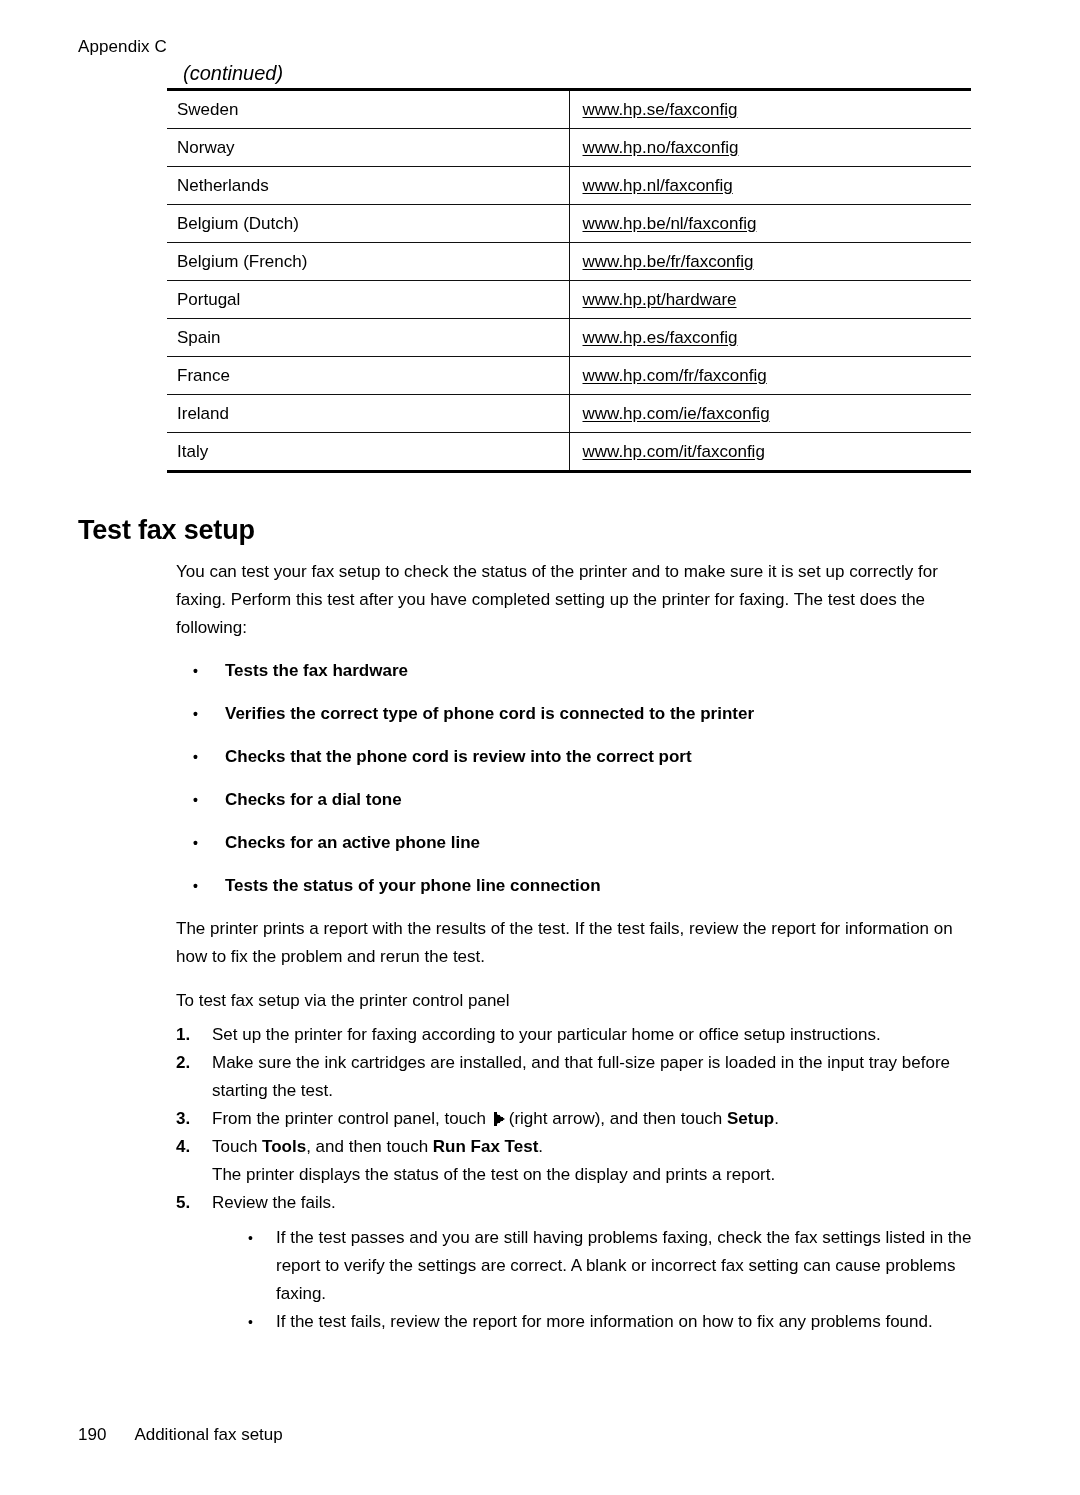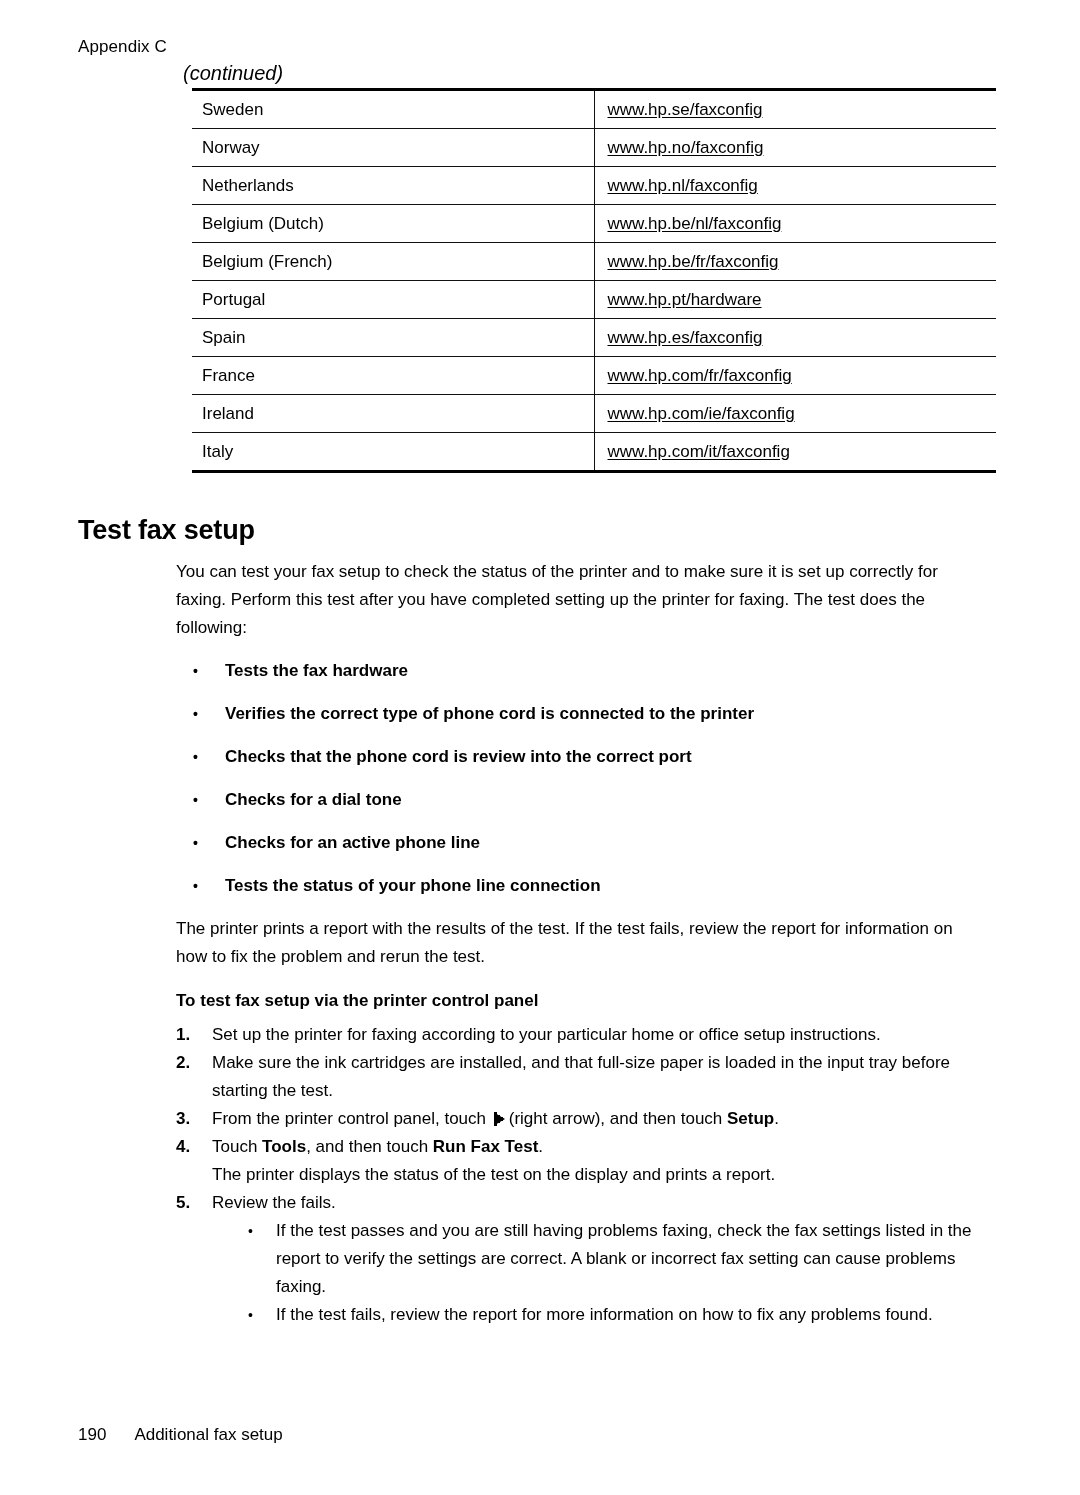--- a/index.html
+++ b/index.html
@@ -41,21 +41,21 @@
     left: 183px;
     top: 63px;
     font-size: 20px;
     line-height: 21px;
     font-style: italic;
   }
 
   
   .fax-table {
     position: absolute;
-    left: 192px;
+    left: 167px;
     top: 88px;
     width: 804px;
     border-collapse: collapse;
     table-layout: fixed;
   }
   .fax-table col.c1 { width: 402px; }
   .fax-table col.c2 { width: 402px; }
   .fax-table tr {
     height: 38px;
   }
@@ -106,21 +106,21 @@
     left: 176px;
     top: 558px;
     width: 800px;
     font-size: 17px;
     line-height: 28px;
   }
   .para {
     margin: 0 0 0 0;
   }
   .sub-heading {
-    font-weight: bold;
+    font-weight: normal;
     margin-top: 16px;
   }
 
   
   ul.bullets, ol.steps, ul.sub-bullets {
     list-style: none;
     margin: 0;
     padding: 0;
   }
   ul.bullets > li {
@@ -159,21 +159,21 @@
     width: 24px;
     font-weight: bold;
     text-align: left;
   }
   .step-note {
     display: block;
     line-height: 28px;
   }
 
   ul.sub-bullets {
-    margin-top: 0;
+    margin-top: 7px;
   }
   ul.sub-bullets > li {
     position: relative;
     padding-left: 64px;
     line-height: 28px;
   }
   ul.sub-bullets > li::before {
     content: "\2022";
     position: absolute;
     left: 36px;

